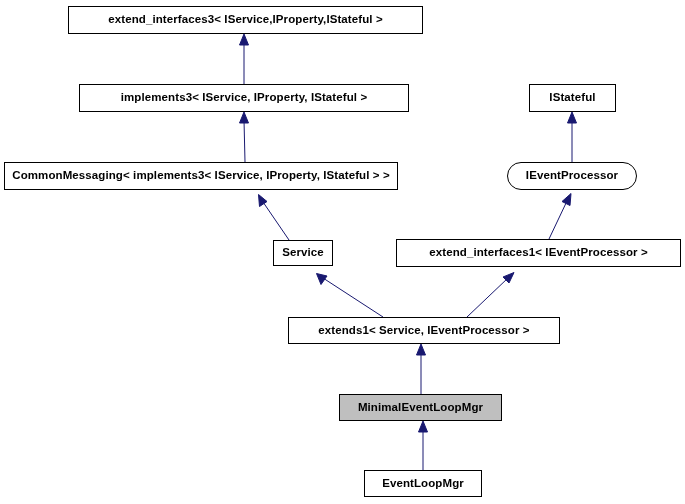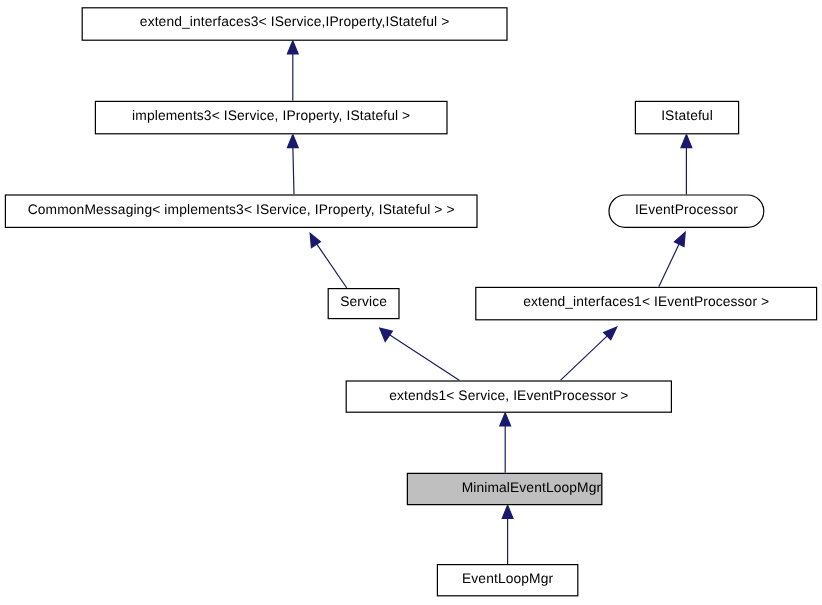--- a/index.html
+++ b/index.html
@@ -7,39 +7,39 @@
     padding: 0;
     background: #ffffff;
   }
   #canvas {
     position: relative;
     width: 685px;
     height: 504px;
     background: #ffffff;
     font-family: "Liberation Sans", sans-serif;
     overflow: hidden;
+    font-weight: bold;
   }
   .node {
     position: absolute;
     box-sizing: border-box;
     border: 1px solid #000000;
     background: #ffffff;
     color: #000000;
     font-size: 11.5px;
     line-height: 1;
     display: flex;
     align-items: center;
     justify-content: center;
     white-space: nowrap;
     text-align: center;
     letter-spacing: 0.1px;
   }
   .node.highlight {
     background: #bfbfbf;
-    justify-content: flex-end;
   }
   svg.edges {
     position: absolute;
     left: 0;
     top: 0;
     width: 685px;
     height: 504px;
     pointer-events: none;
   }
   svg.edges line {
@@ -102,21 +102,21 @@
     <g>
       <line x1="423" y1="470" x2="423" y2="429"></line>
       <polygon points="423,421 418.5,432 427.5,432"></polygon>
     </g>
   </svg>
 
   <div class="node" style="left:68px; top:6px; width:355px; height:28px;">
     <span>extend_interfaces3&lt; IService,IProperty,IStateful &gt;</span>
   </div>
 
-  <div class="node" style="left:79px; top:84px; width:294px; height:28px;">
+  <div class="node" style="left:79px; top:84px; width:330px; height:28px;">
     <span>implements3&lt; IService, IProperty, IStateful &gt;</span>
   </div>
 
   <div class="node" style="left:529px; top:84px; width:87px; height:28px;">
     <span>IStateful</span>
   </div>
 
   <div class="node" style="left:4px; top:162px; width:394px; height:28px;">
     <span>CommonMessaging&lt; implements3&lt; IService, IProperty, IStateful &gt; &gt;</span>
   </div>

